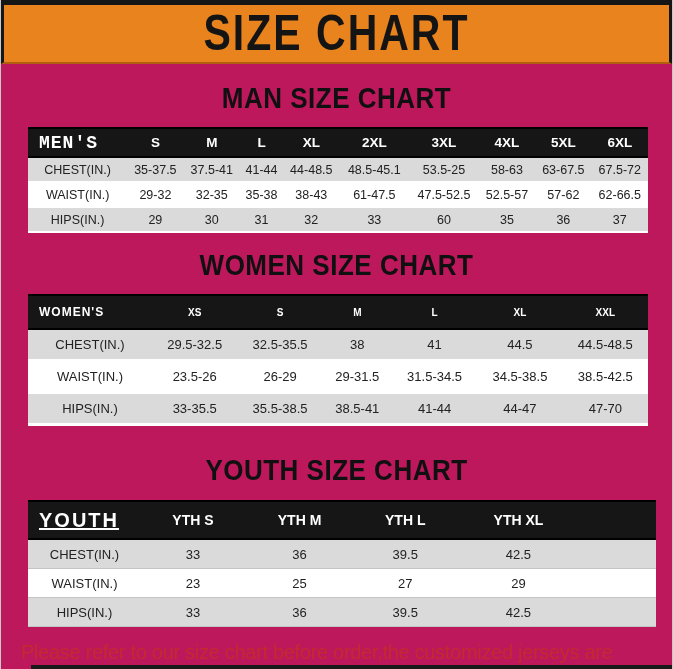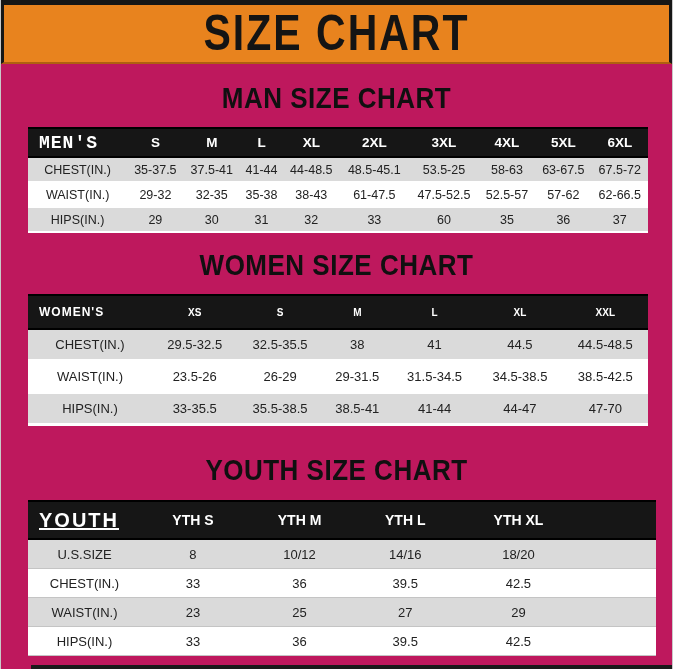--- a/index.html
+++ b/index.html
@@ -221,28 +221,20 @@
               <th class="lbl">YOUTH</th>
               <th>YTH S</th>
               <th>YTH M</th>
               <th>YTH L</th>
               <th>YTH XL</th>
               <th class="spacer"></th>
             </tr>
           </thead>
           <tbody>
             <tr>
-              <td class="lbl">U.S.SIZE</td>
-              <td>8</td>
-              <td>10/12</td>
-              <td>14/16</td>
-              <td>18/20</td>
-              <td class="spacer"></td>
-            </tr>
-            <tr>
               <td class="lbl">CHEST(IN.)</td>
               <td>33</td>
               <td>36</td>
               <td>39.5</td>
               <td>42.5</td>
               <td class="spacer"></td>
             </tr>
             <tr>
               <td class="lbl">WAIST(IN.)</td>
               <td>23</td>

